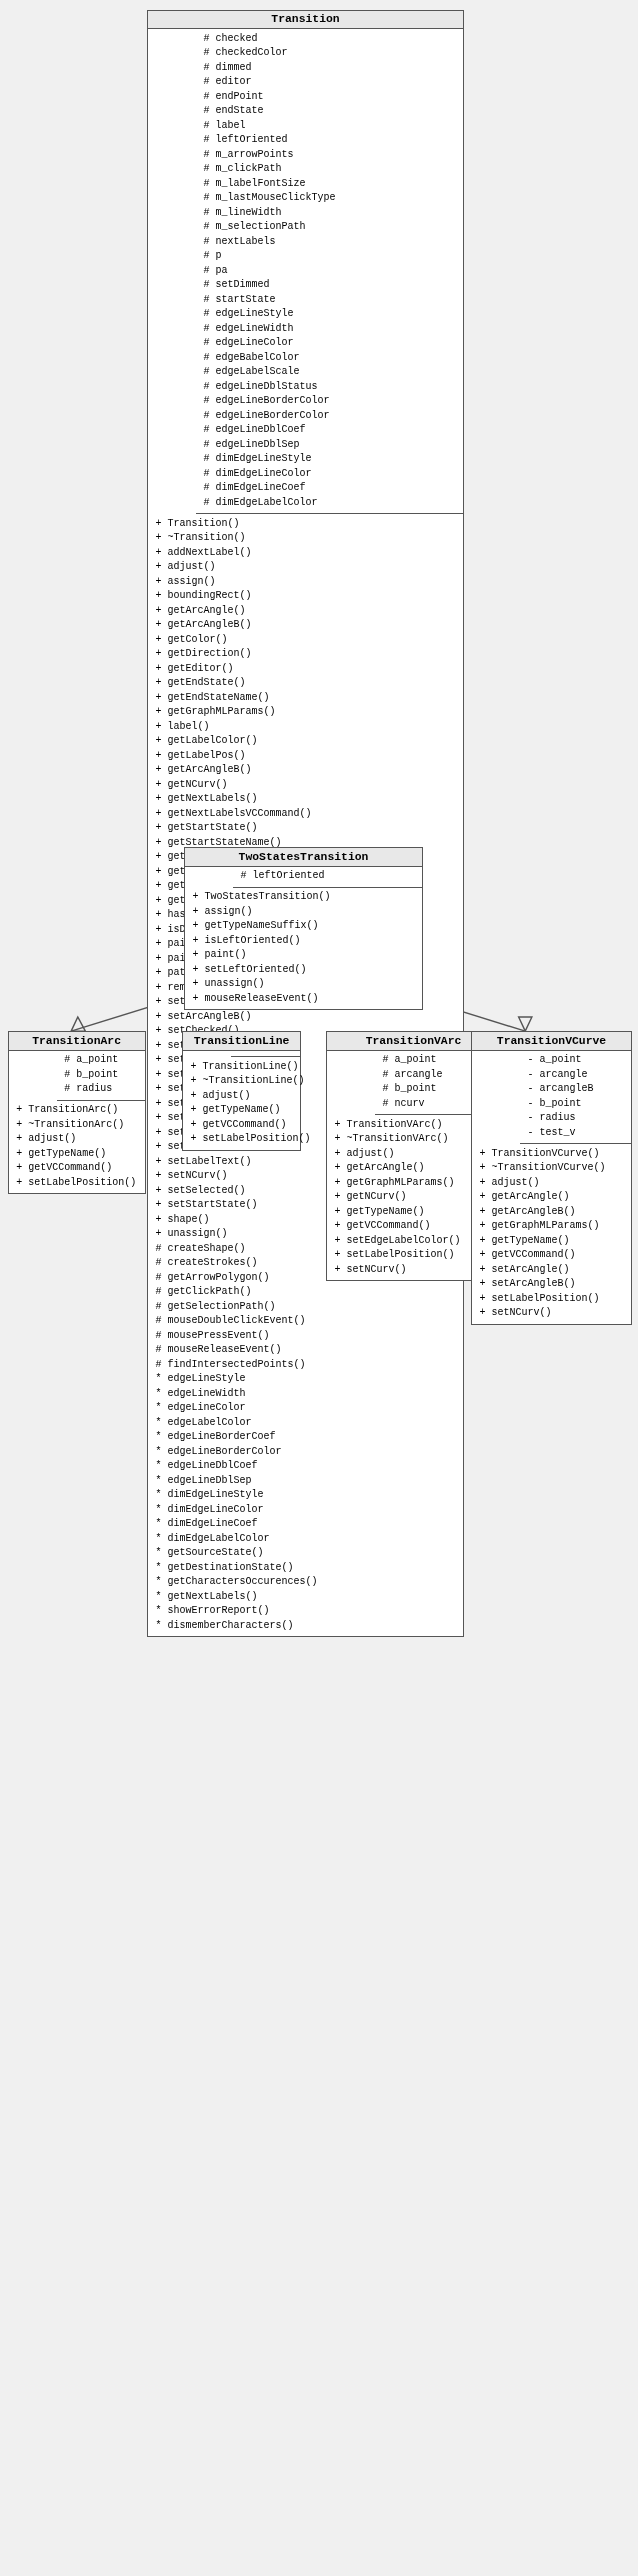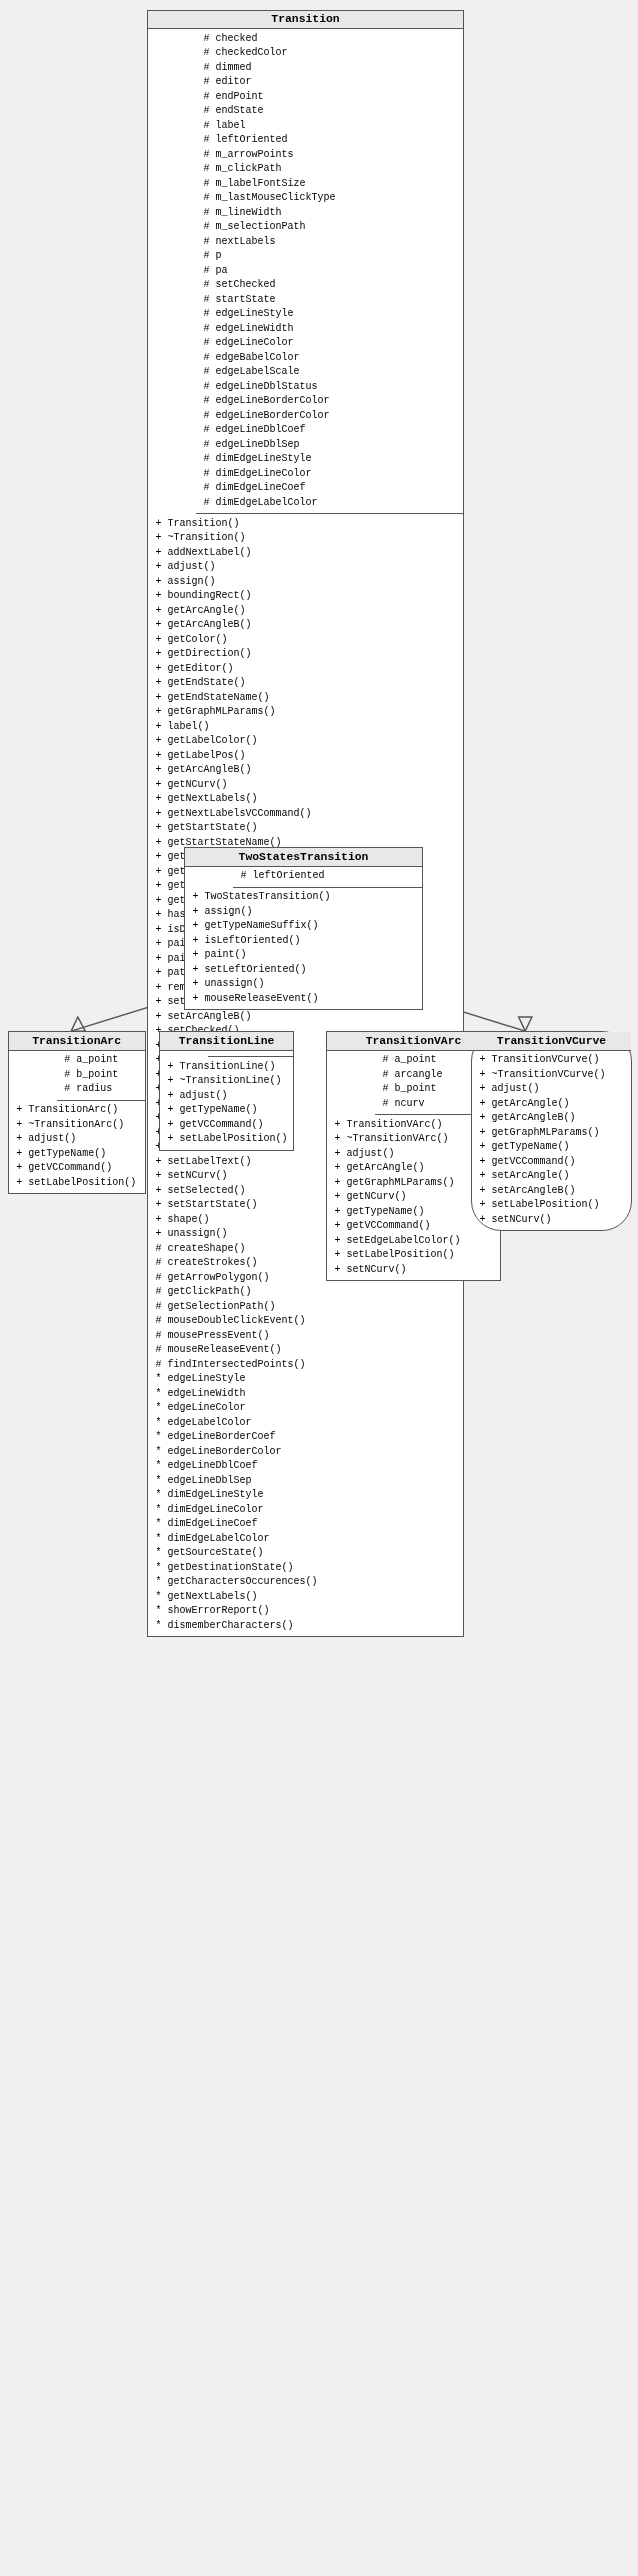--- a/index.html
+++ b/index.html
@@ -91,21 +91,21 @@
       <div class="line-text"># leftOriented</div>
       <div class="line-text"># m_arrowPoints</div>
       <div class="line-text"># m_clickPath</div>
       <div class="line-text"># m_labelFontSize</div>
       <div class="line-text"># m_lastMouseClickType</div>
       <div class="line-text"># m_lineWidth</div>
       <div class="line-text"># m_selectionPath</div>
       <div class="line-text"># nextLabels</div>
       <div class="line-text"># p</div>
       <div class="line-text"># pa</div>
-      <div class="line-text"># setChecked</div>
+      <div class="line-text"># setDimmed</div>
       <div class="line-text"># startState</div>
       <div class="line-text"># edgeLineStyle</div>
       <div class="line-text"># edgeLineWidth</div>
       <div class="line-text"># edgeLineColor</div>
       <div class="line-text"># edgeBabelColor</div>
       <div class="line-text"># edgeLabelScale</div>
       <div class="line-text"># edgeLineDblStatus</div>
       <div class="line-text"># edgeLineBorderColor</div>
       <div class="line-text"># edgeLineBorderColor</div>
       <div class="line-text"># edgeLineDblCoef</div>
@@ -223,21 +223,21 @@
     <div class="methods-section">
       <div class="line-text">+ TransitionArc()</div>
       <div class="line-text">+ ~TransitionArc()</div>
       <div class="line-text">+ adjust()</div>
       <div class="line-text">+ getTypeName()</div>
       <div class="line-text">+ getVCCommand()</div>
       <div class="line-text">+ setLabelPosition()</div>
     </div>
   </div>
 
-  <div class="uml-box" style="left:159px; top:1031px; width:135px;">
+  <div class="uml-box" style="left:182px; top:1031px; width:119px;">
     <div class="title-section">TransitionLine</div>
     <div class="fields-section" style="height:4.7px;"></div>
     <div class="methods-section">
       <div class="line-text">+ TransitionLine()</div>
       <div class="line-text">+ ~TransitionLine()</div>
       <div class="line-text">+ adjust()</div>
       <div class="line-text">+ getTypeName()</div>
       <div class="line-text">+ getVCCommand()</div>
       <div class="line-text">+ setLabelPosition()</div>
     </div>
@@ -259,22 +259,30 @@
       <div class="line-text">+ getGraphMLParams()</div>
       <div class="line-text">+ getNCurv()</div>
       <div class="line-text">+ getTypeName()</div>
       <div class="line-text">+ getVCCommand()</div>
       <div class="line-text">+ setEdgeLabelColor()</div>
       <div class="line-text">+ setLabelPosition()</div>
       <div class="line-text">+ setNCurv()</div>
     </div>
   </div>
 
-  <div class="uml-box" style="left:471px; top:1031px; width:161px;border-radius:30px;">
+  <div class="uml-box" style="left:471px; top:1031px; width:161px;">
     <div class="title-section">TransitionVCurve</div>
+    <div class="fields-section">
+      <div class="line-text">- a_point</div>
+      <div class="line-text">- arcangle</div>
+      <div class="line-text">- arcangleB</div>
+      <div class="line-text">- b_point</div>
+      <div class="line-text">- radius</div>
+      <div class="line-text">- test_v</div>
+    </div>
     <div class="methods-section">
       <div class="line-text">+ TransitionVCurve()</div>
       <div class="line-text">+ ~TransitionVCurve()</div>
       <div class="line-text">+ adjust()</div>
       <div class="line-text">+ getArcAngle()</div>
       <div class="line-text">+ getArcAngleB()</div>
       <div class="line-text">+ getGraphMLParams()</div>
       <div class="line-text">+ getTypeName()</div>
       <div class="line-text">+ getVCCommand()</div>
       <div class="line-text">+ setArcAngle()</div>

